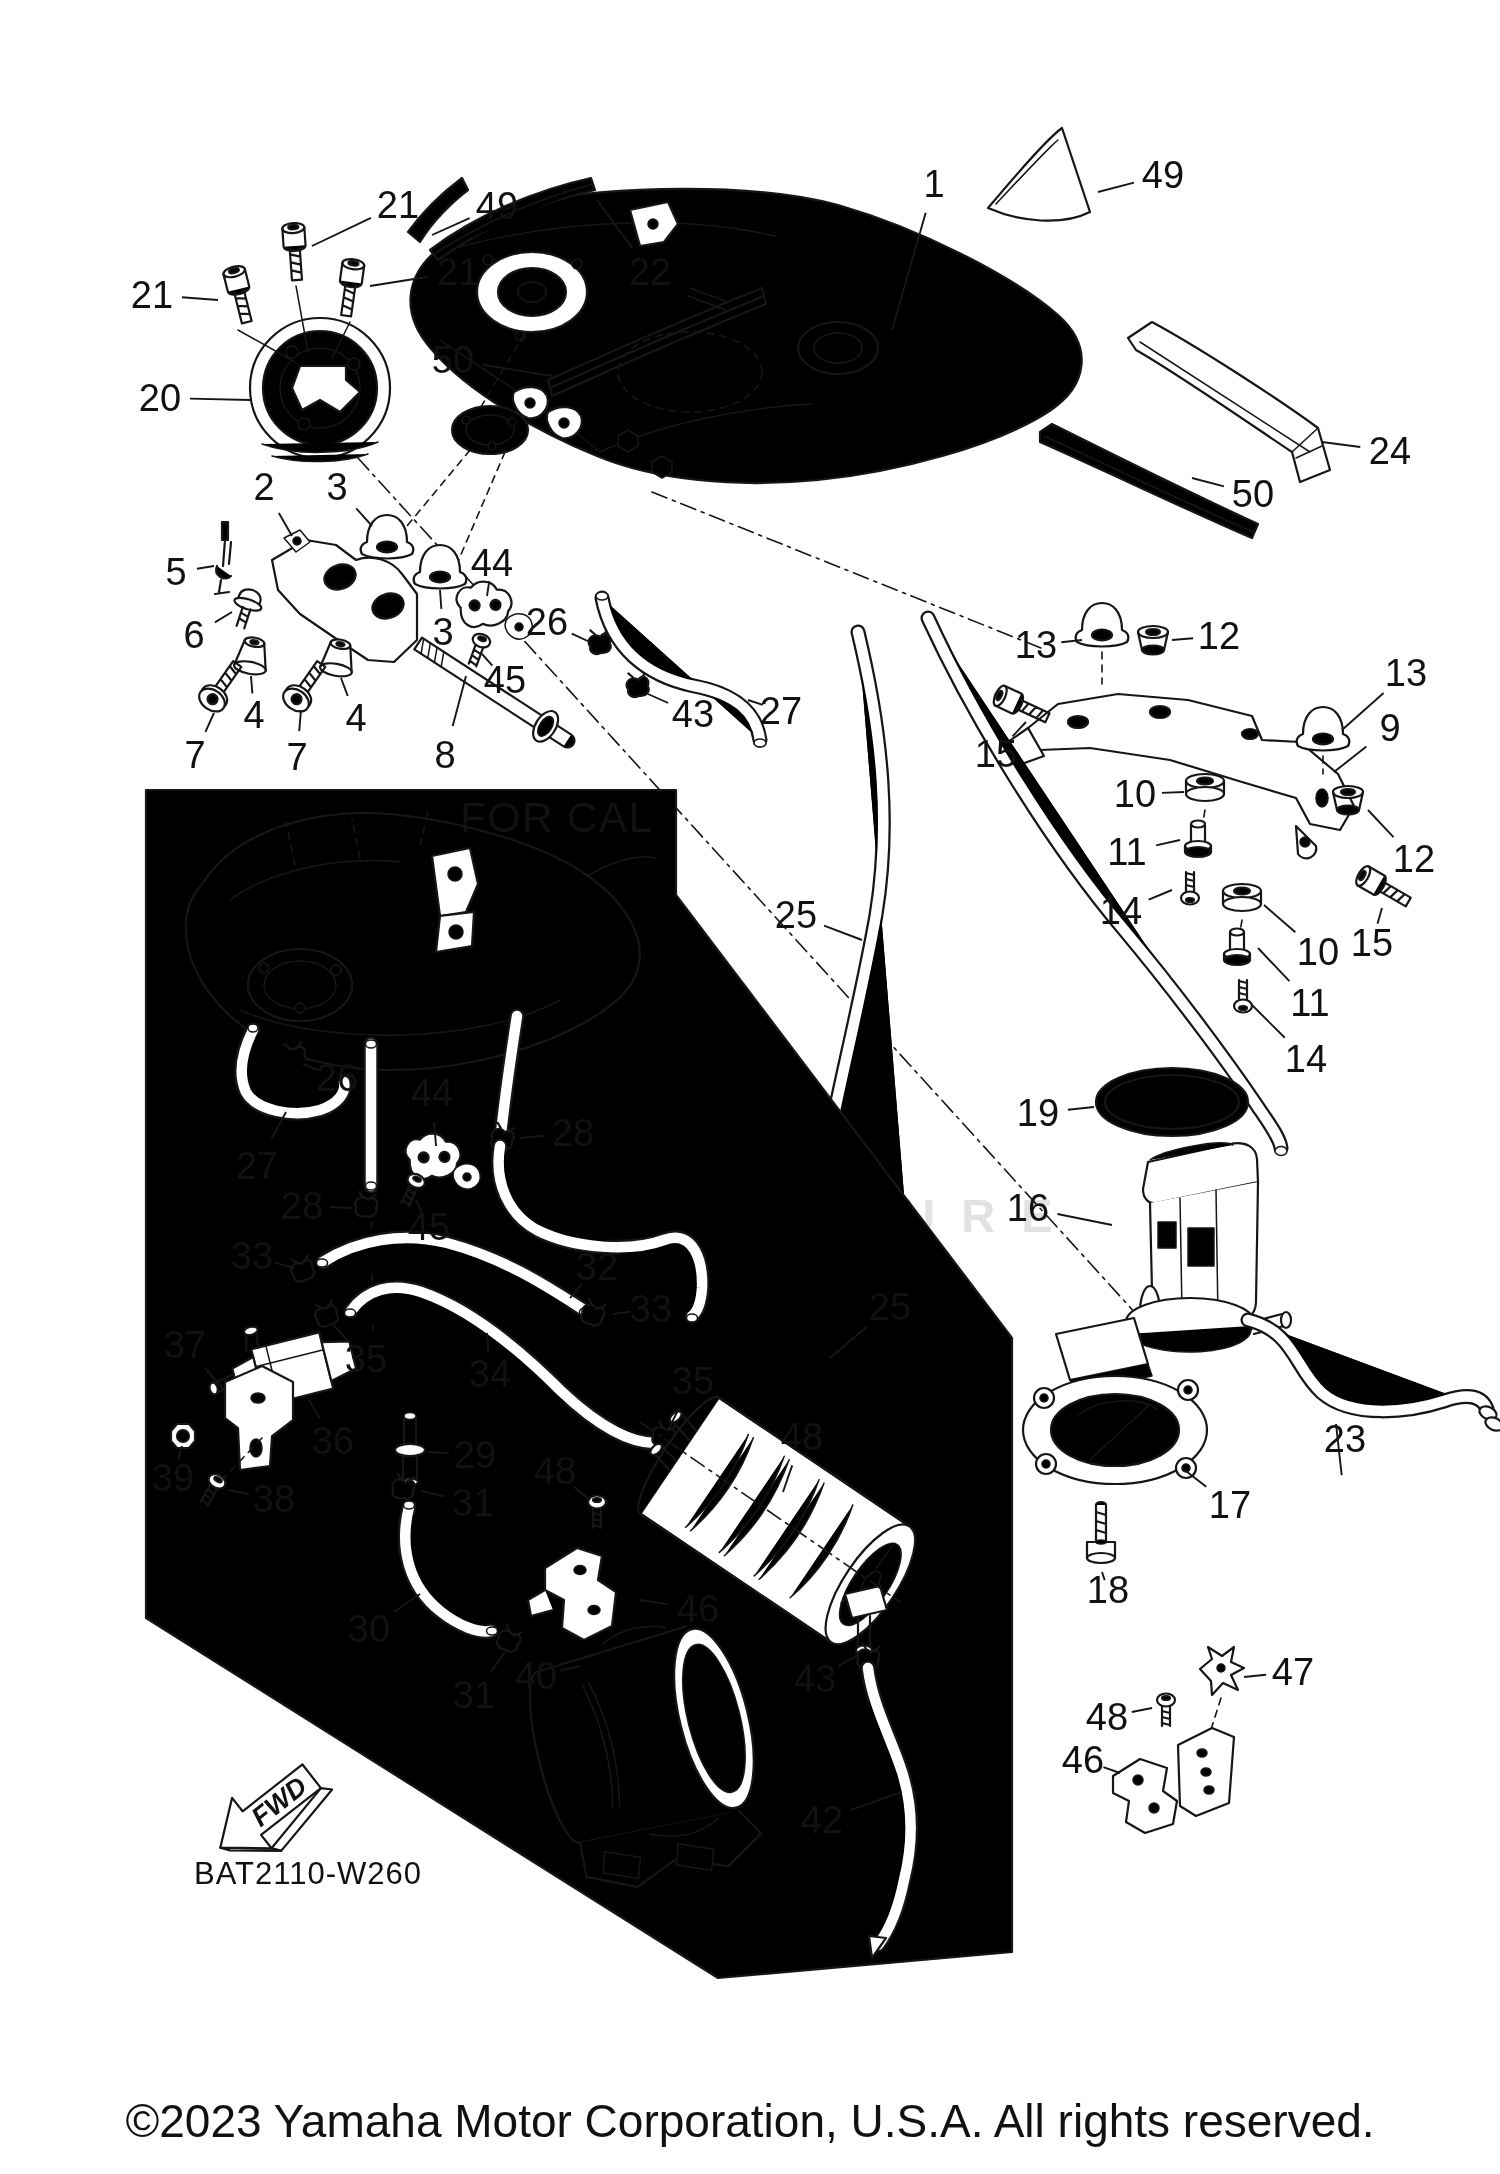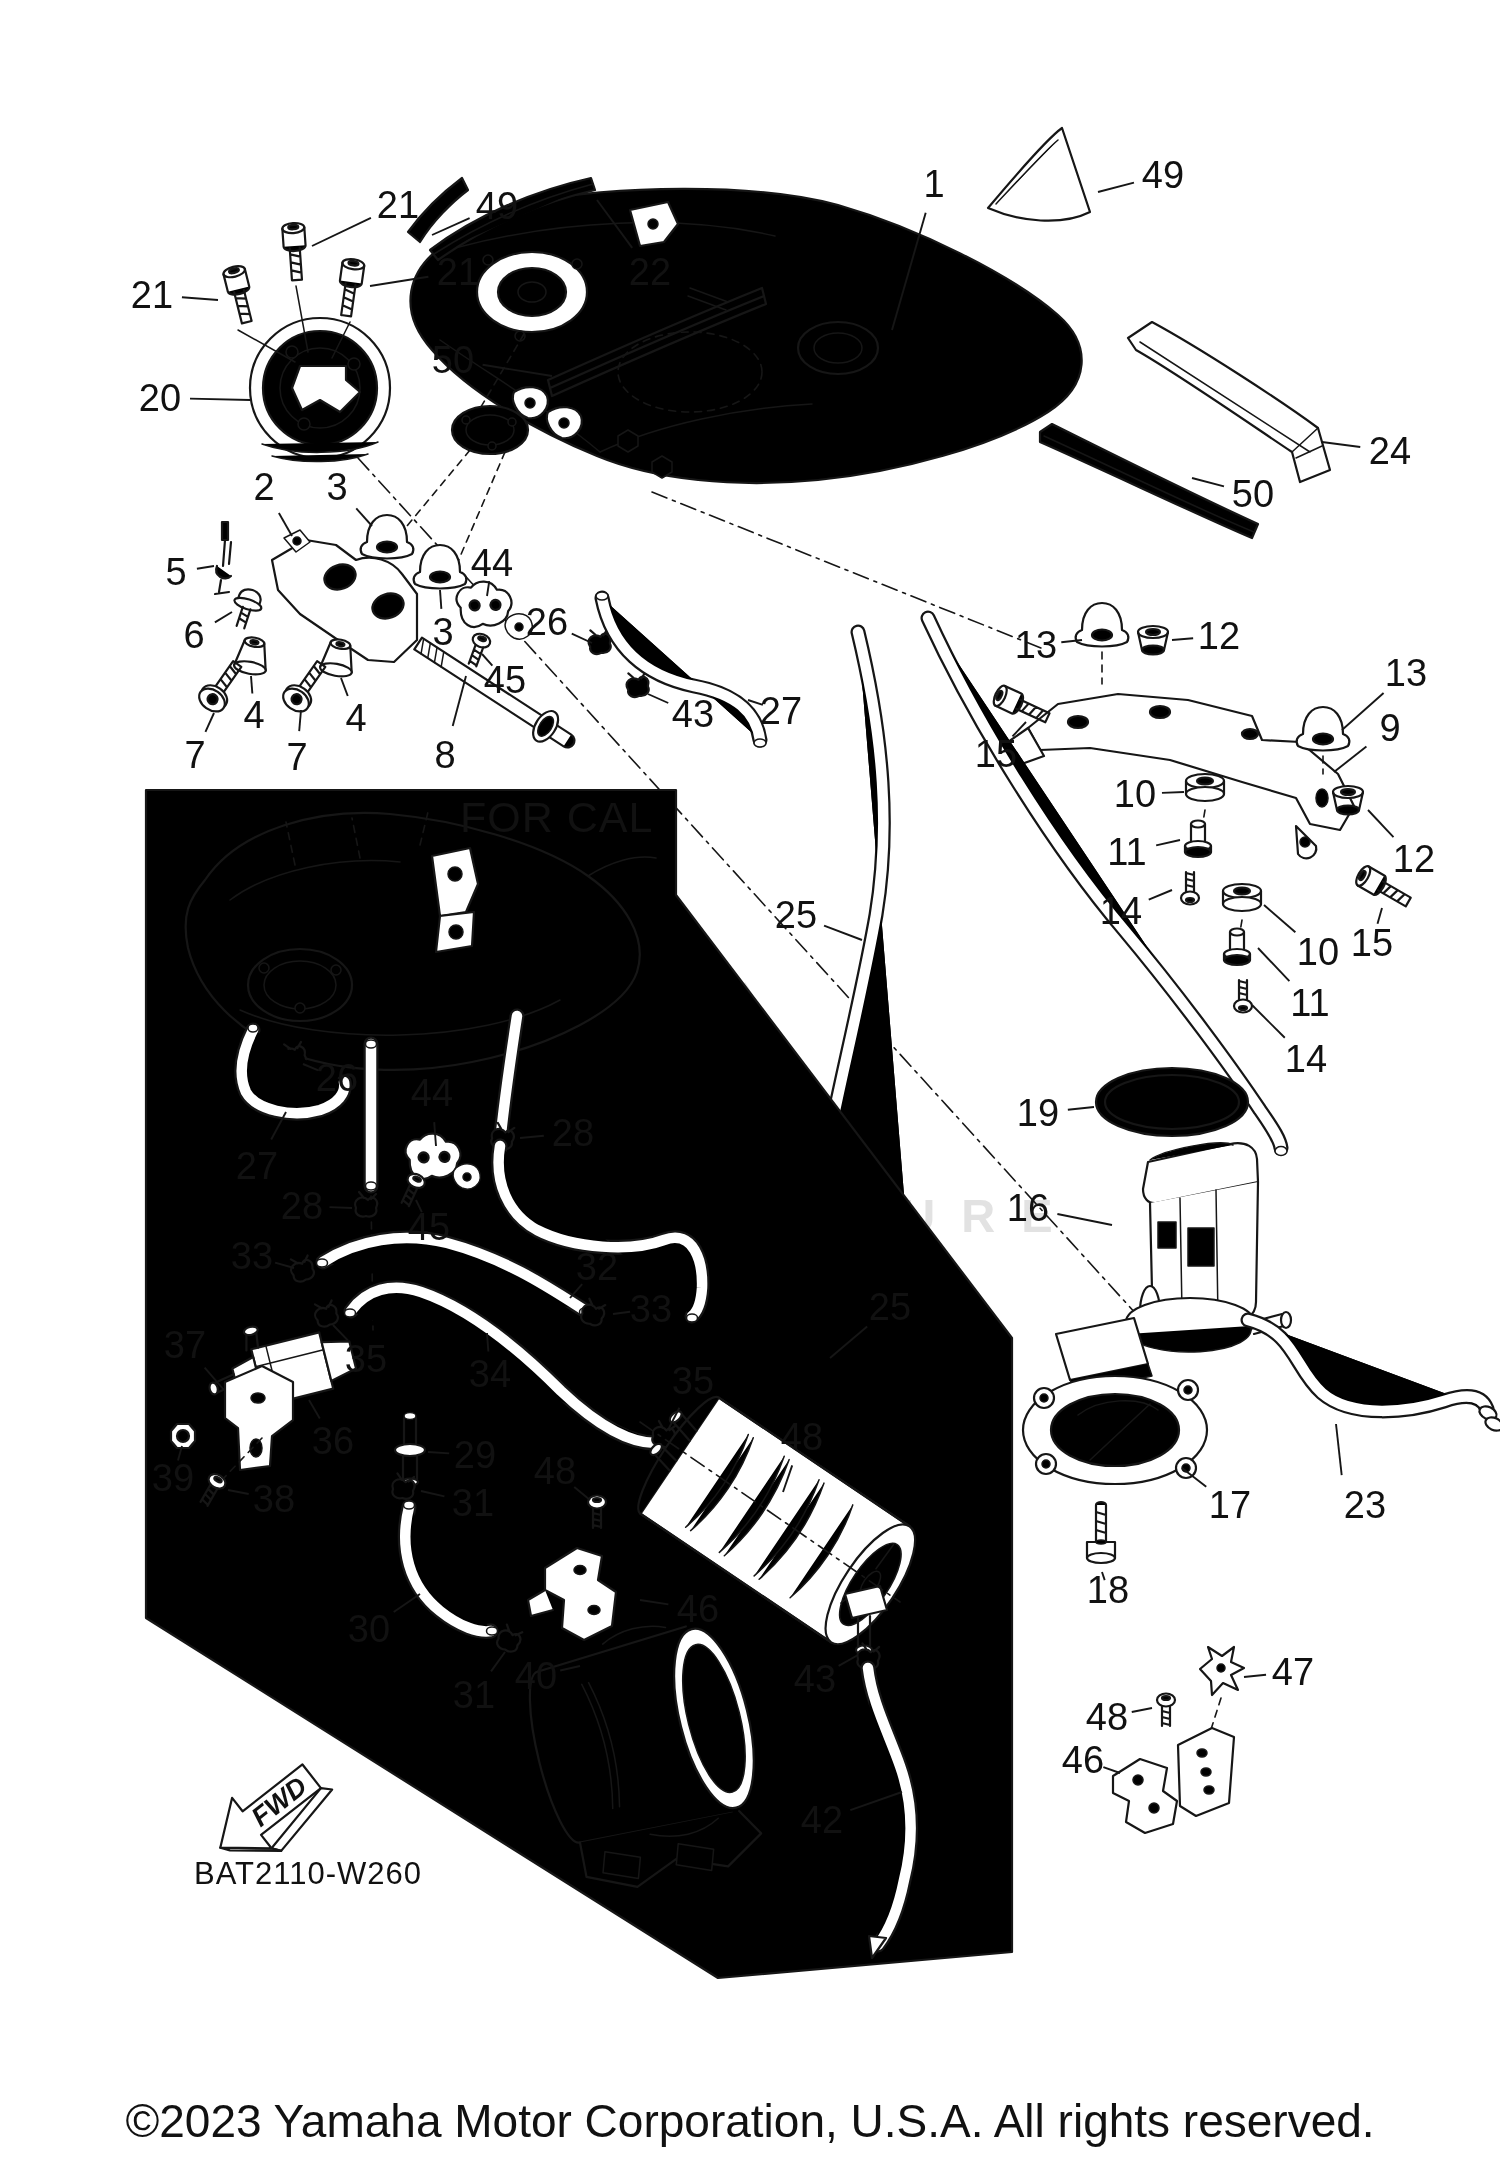--- a/index.html
+++ b/index.html
@@ -657,21 +657,21 @@
       <span class="callout" style="left: 555px; top: 1471px;">48</span>
       <span class="callout" style="left: 693px; top: 1381px;">35</span>
       <span class="callout" style="left: 802px; top: 1437px;">48</span>
       <span class="callout" style="left: 698px; top: 1609px;">46</span>
       <span class="callout" style="left: 536px; top: 1676px;">40</span>
       <span class="callout" style="left: 815px; top: 1679px;">43</span>
       <span class="callout" style="left: 822px; top: 1820px;">42</span>
       <span class="callout" style="left: 890px; top: 1307px;">25</span>
       <span class="callout" style="left: 1230px; top: 1505px;">17</span>
       <span class="callout" style="left: 1108px; top: 1590px;">18</span>
-      <span class="callout" style="left: 1345px; top: 1505px; margin-left: 20px;">23</span>
+      <span class="callout" style="left: 1345px; top: 1439px;">23</span>
       <span class="callout" style="left: 1293px; top: 1672px;">47</span>
       <span class="callout" style="left: 1107px; top: 1717px;">48</span>
       <span class="callout" style="left: 1083px; top: 1760px;">46</span>
     </div>
 
   <div class="inset-label" style="left:460px;top:793px;">FOR CAL</div>
 
   <div class="code-label" style="left:170px;top:1856px;margin-left:24px;">BAT2110-W260</div>
 
   <div class="copyright">©2023 Yamaha Motor Corporation, U.S.A. All rights reserved.</div>

